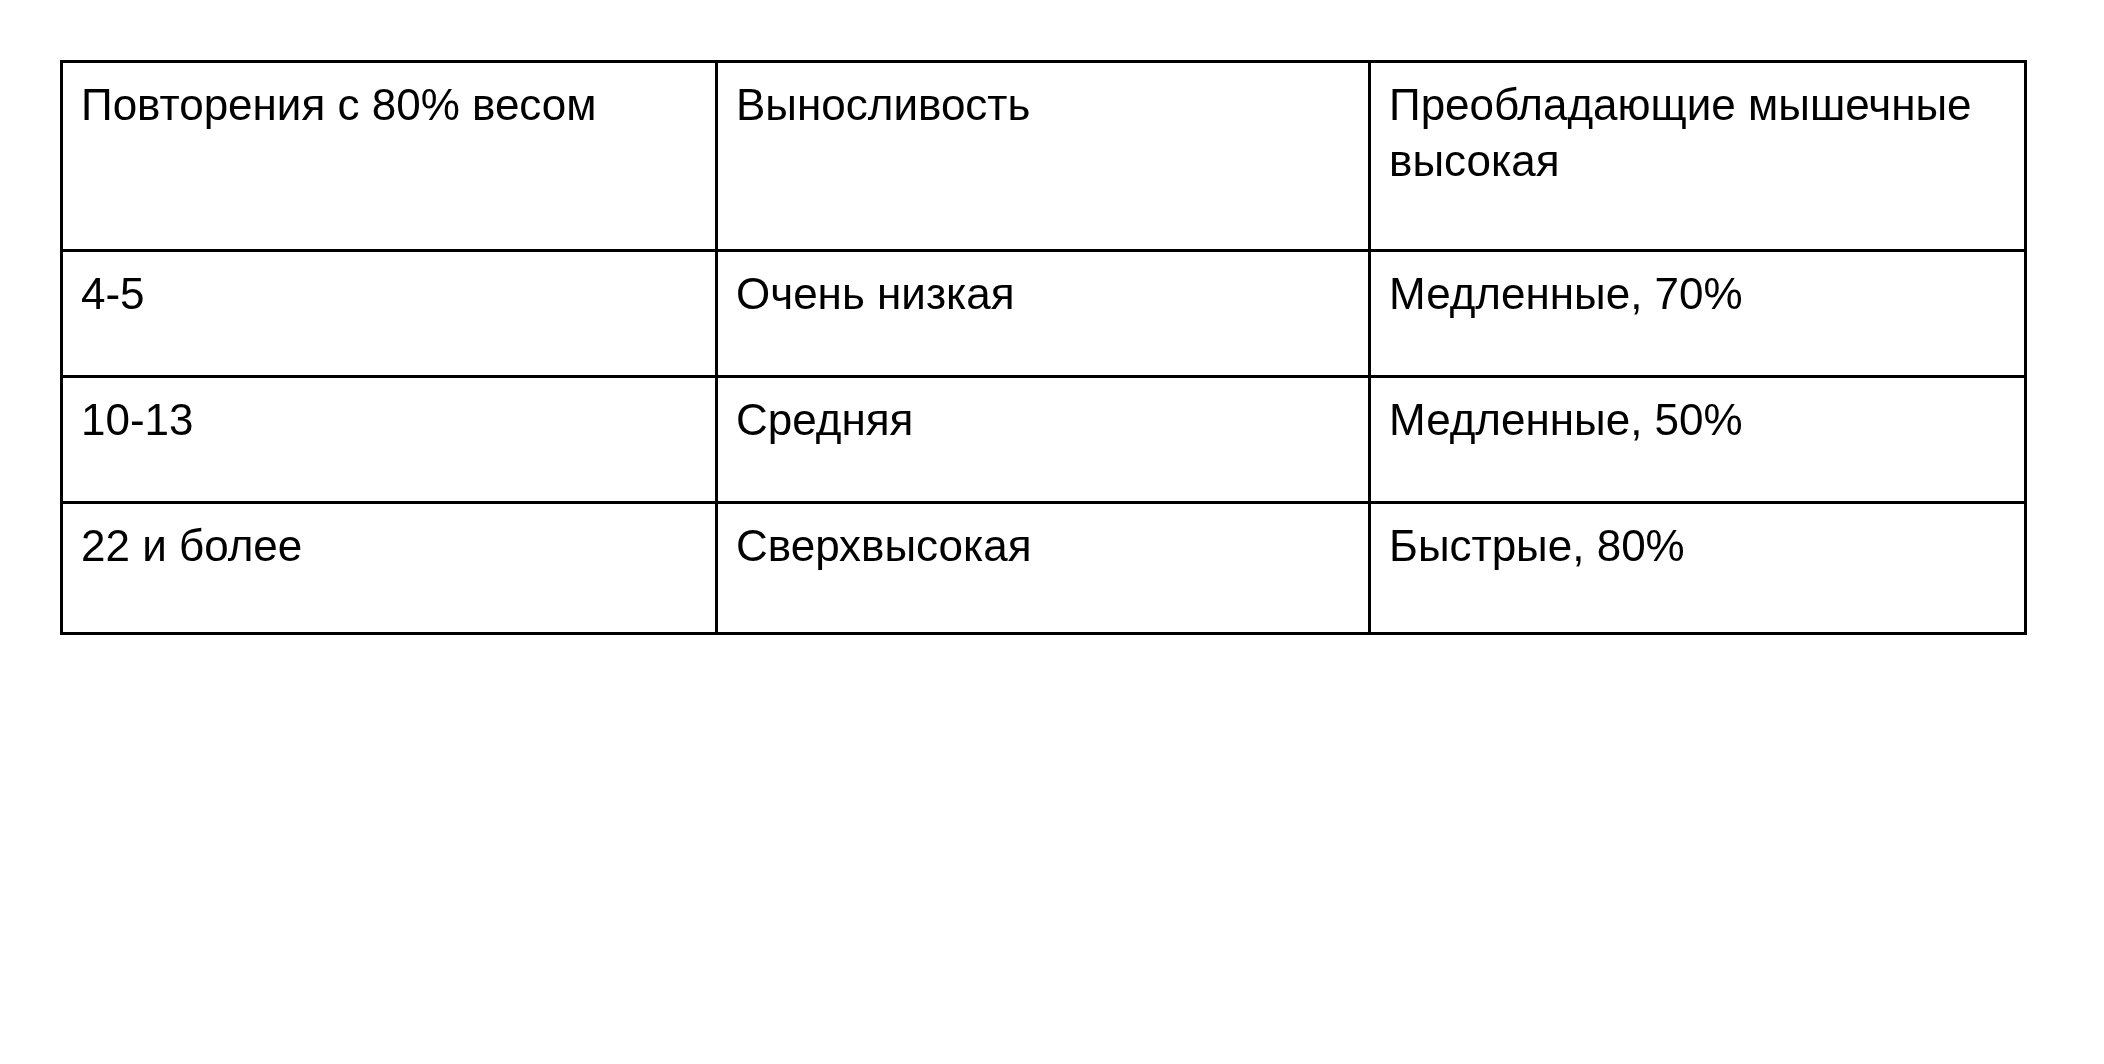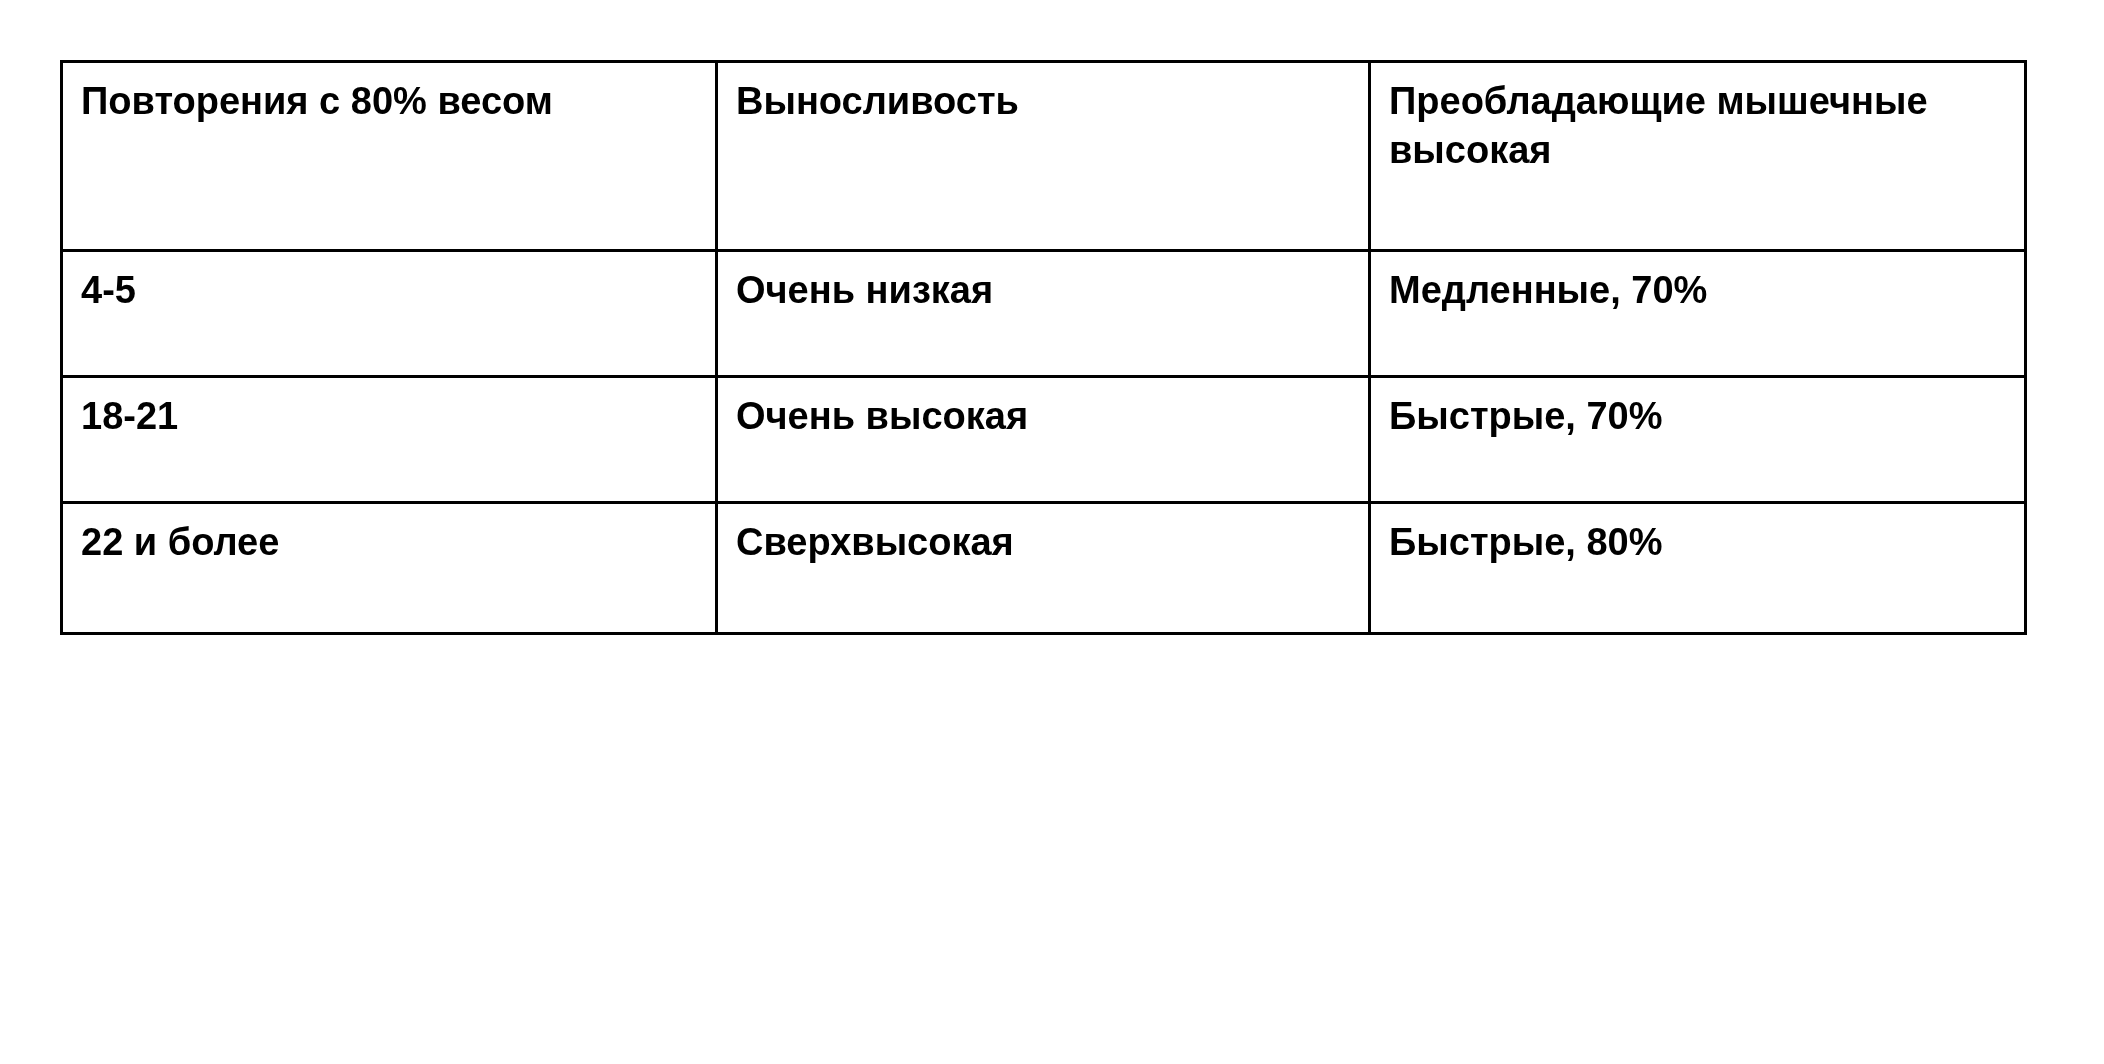--- a/index.html
+++ b/index.html
@@ -34,23 +34,23 @@
   }
   table.data-table col.c1 { width: 655px; }
   table.data-table col.c2 { width: 653px; }
   table.data-table col.c3 { width: 656px; }
 
   table.data-table td,
   table.data-table th {
     border: 3px solid #000000;
     vertical-align: top;
     padding: 14px 16px 14px 18px;
-    font-size: 38px;
+    font-size: 44px;
     line-height: 1.28;
-    font-weight: 700;
+    font-weight: 400;
     text-align: left;
     background: #ffffff;
   }
   table.data-table thead th {
     height: 158px;
   }
   table.data-table tbody td {
     height: 95px;
   }
   table.data-table tbody tr:last-child td {
@@ -92,27 +92,27 @@
           </td>
           <td>
             <span class="cell-text">Очень низкая</span>
           </td>
           <td>
             <span class="cell-text">Медленные, 70%</span>
           </td>
         </tr>
         <tr>
           <td>
-            <span class="cell-text">18-21</span>
+            <span class="cell-text">10-13</span>
           </td>
           <td>
-            <span class="cell-text">Очень высокая</span>
+            <span class="cell-text">Средняя</span>
           </td>
           <td>
-            <span class="cell-text">Быстрые, 70%</span>
+            <span class="cell-text">Медленные, 50%</span>
           </td>
         </tr>
         <tr>
           <td>
             <span class="cell-text">22 и более</span>
           </td>
           <td>
             <span class="cell-text">Сверхвысокая</span>
           </td>
           <td>

